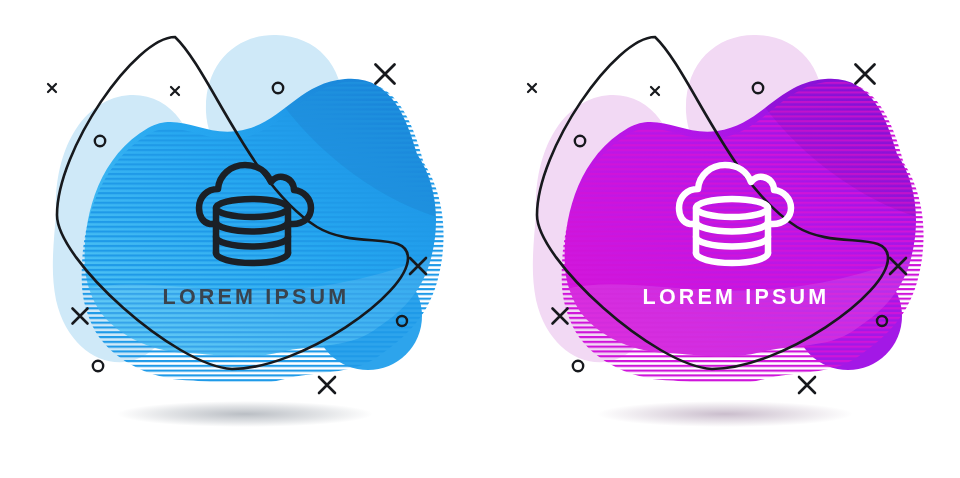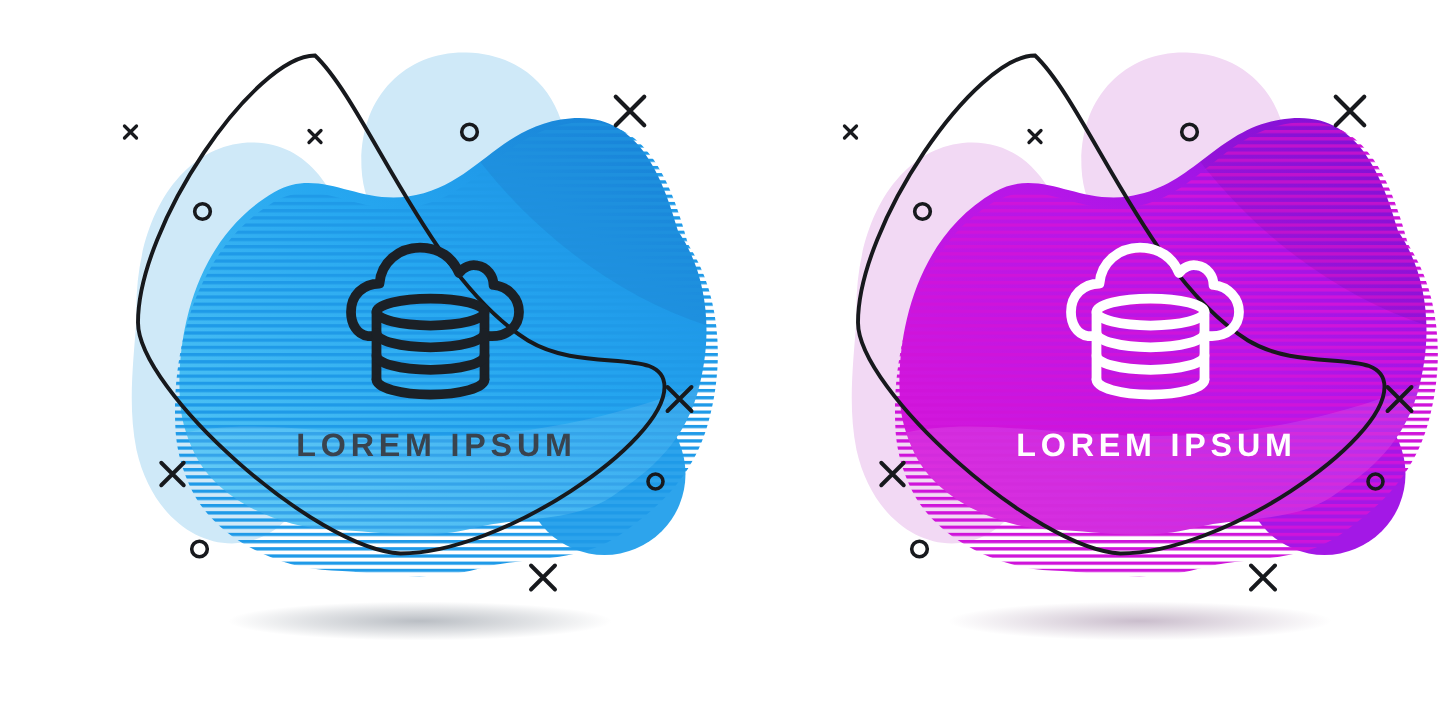--- a/index.html
+++ b/index.html
@@ -1,17 +1,17 @@
 <!DOCTYPE html>
 <html><head>
 <meta charset="utf-8">
 <style>
   html,body{margin:0;padding:0;background:#ffffff;}
   body{width:960px;height:478px;overflow:hidden;position:relative;font-family:"Liberation Sans",sans-serif;}
-  .stage{position:absolute;inset:0;padding-left:35px;}
+  .stage{position:absolute;inset:0;}
   svg{display:block;}
   .label{font-family:"Liberation Sans",sans-serif;font-size:21.5px;font-weight:bold;letter-spacing:3.2px;}
 </style>
 </head>
 <body>
 
 <div class="stage">
 <svg width="960" height="478" viewBox="0 0 960 478">
   <defs>
 

